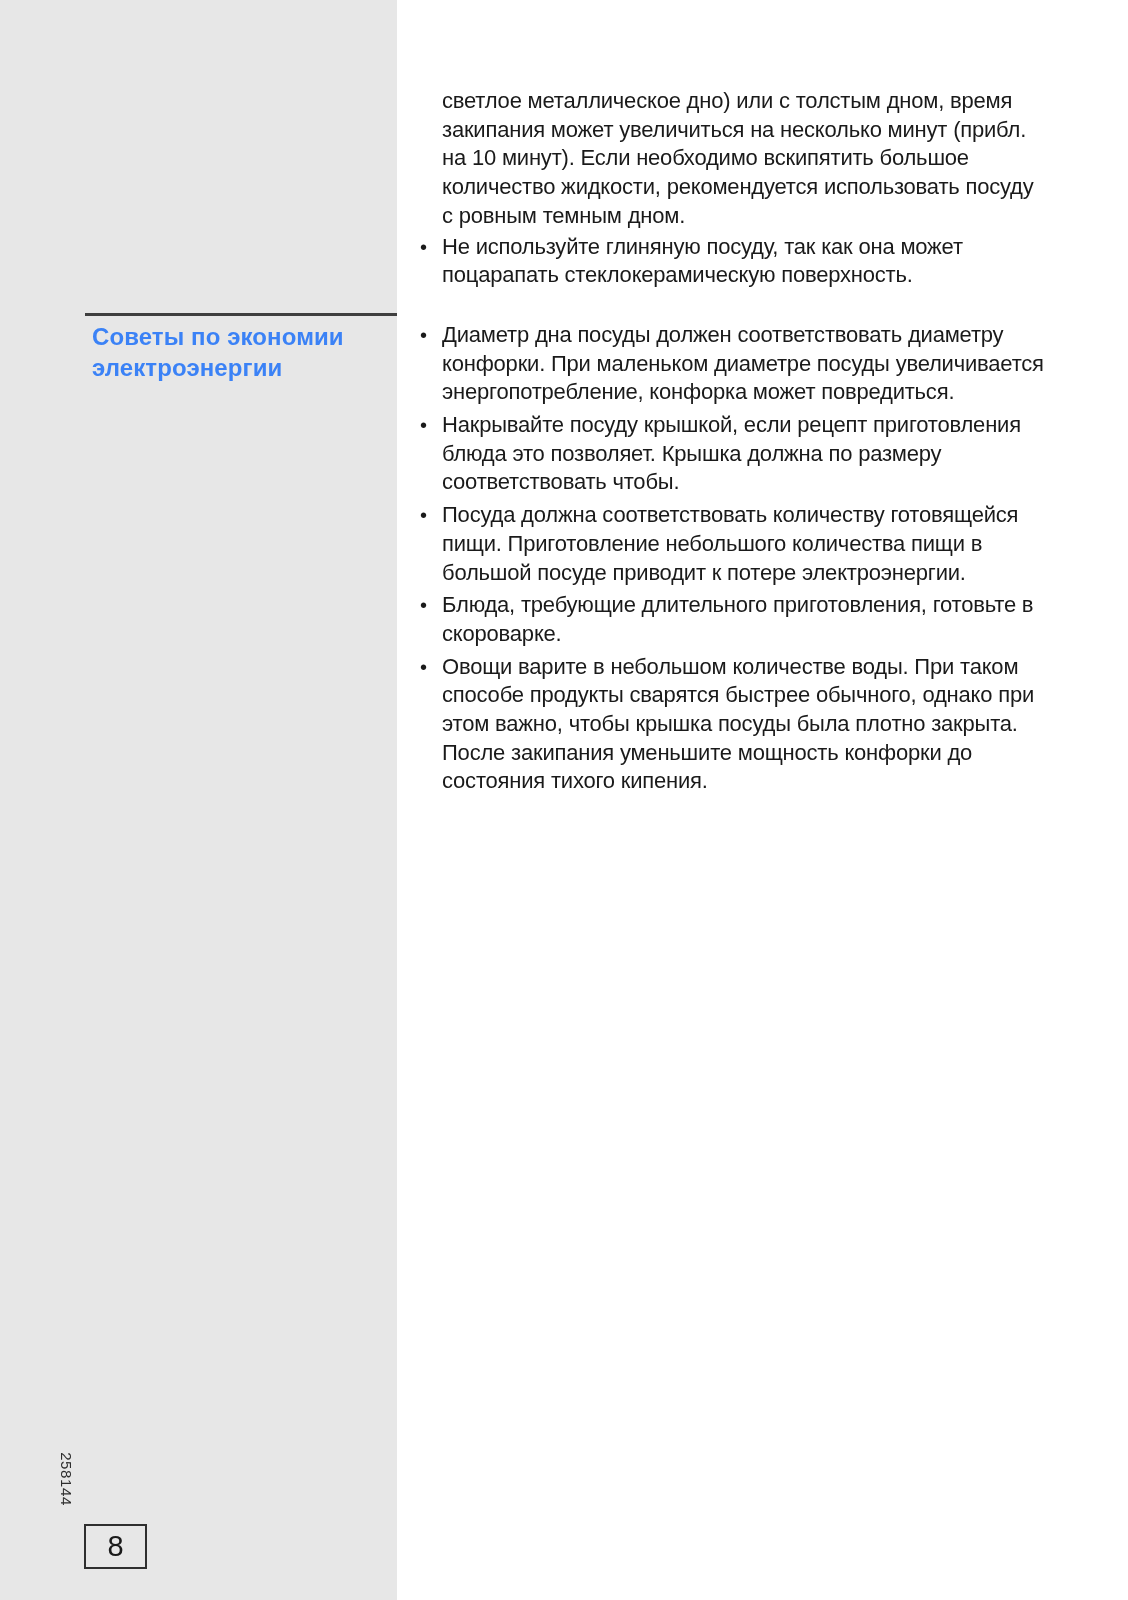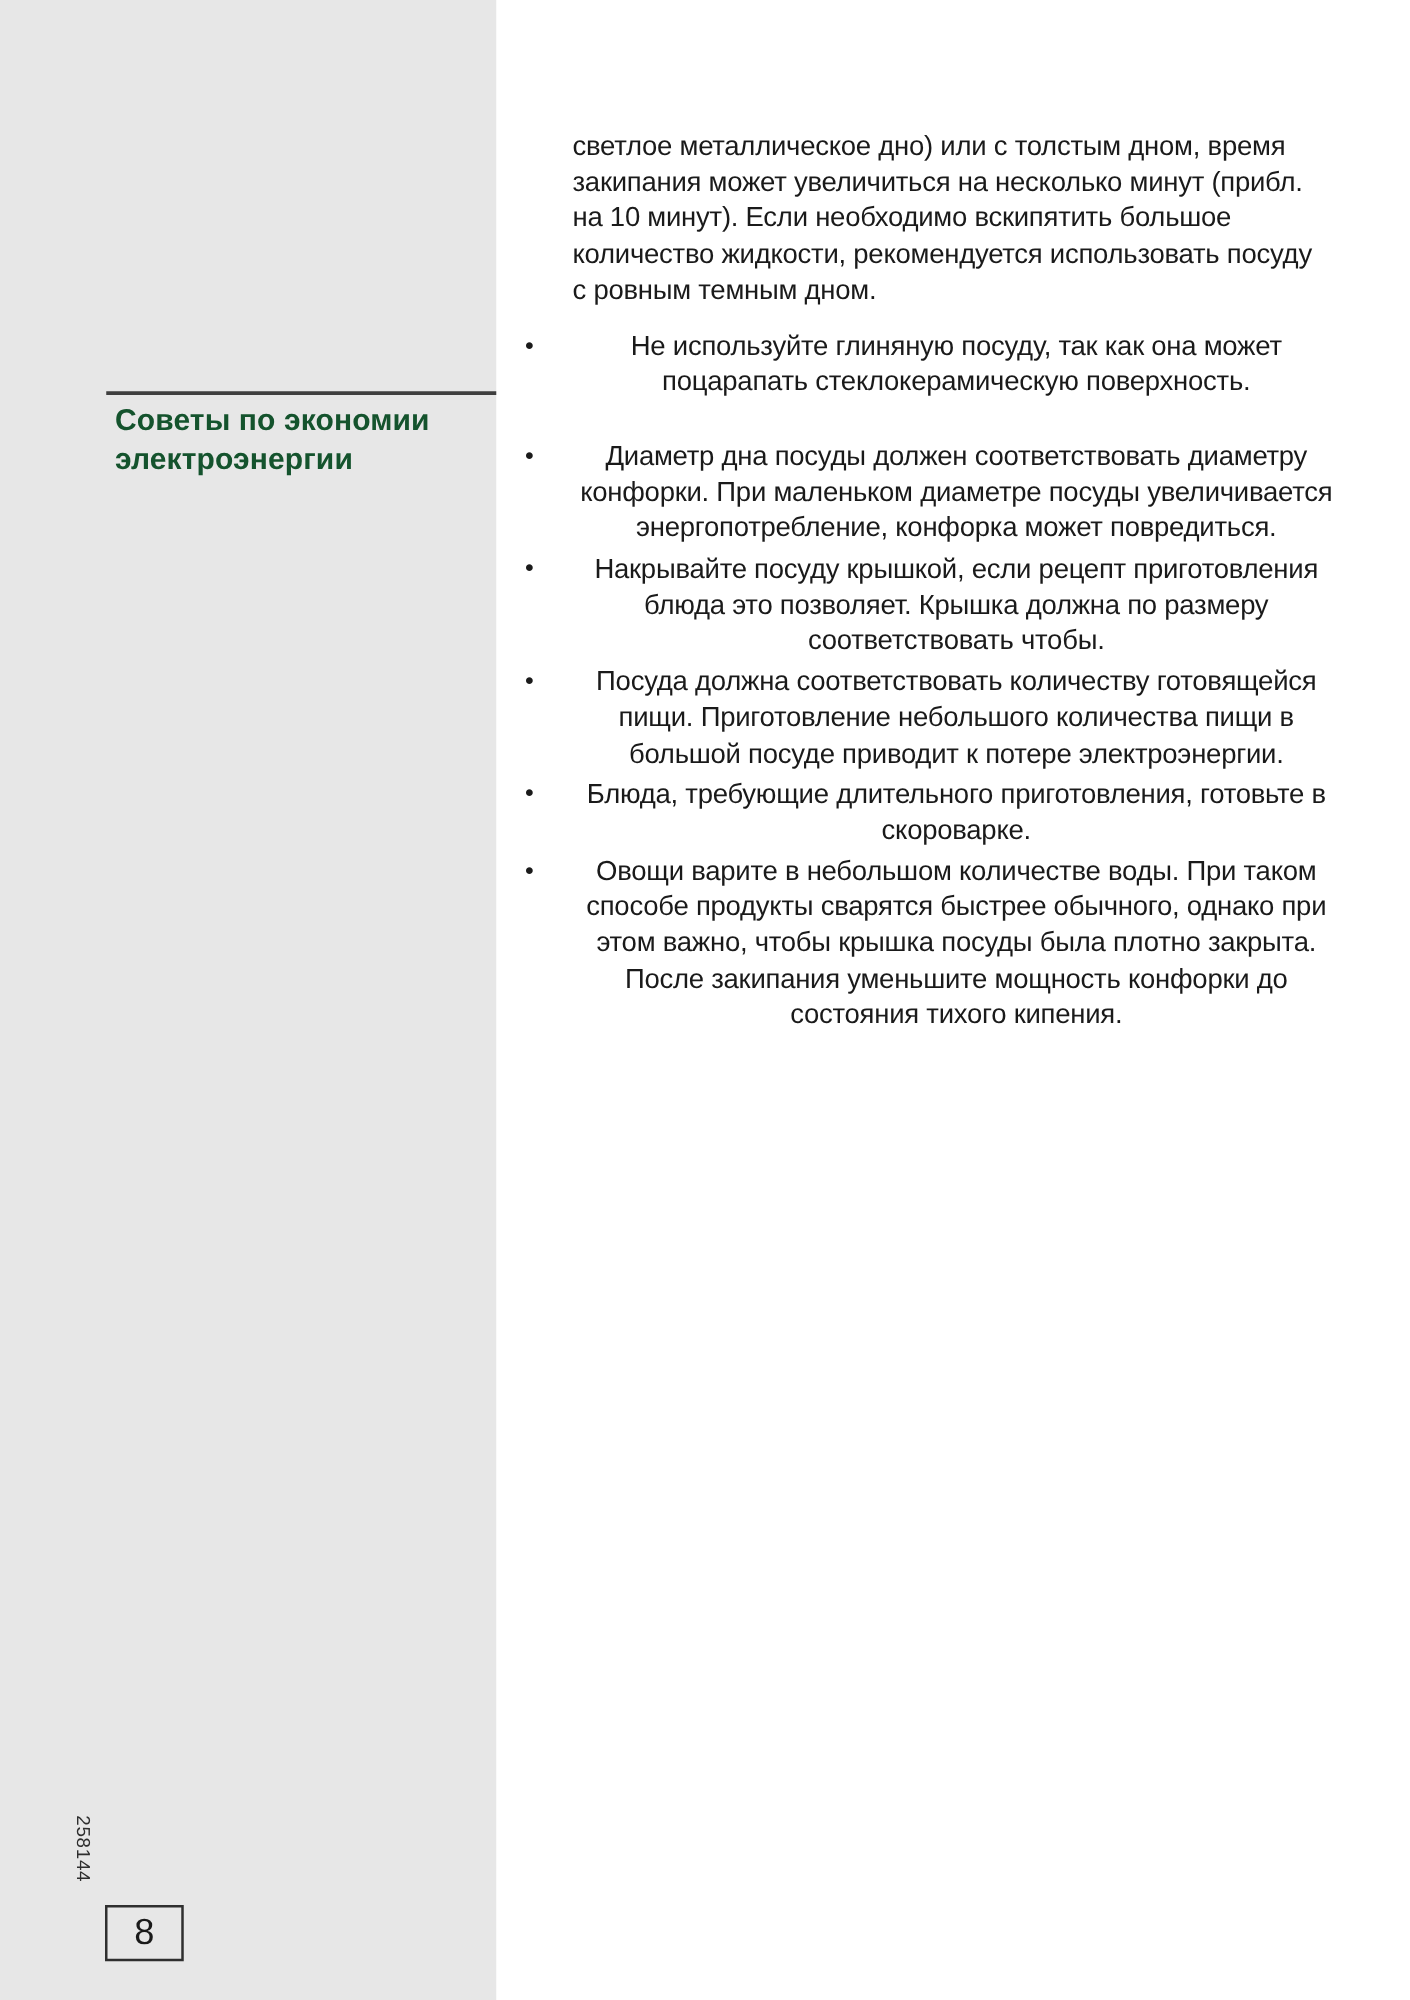--- a/index.html
+++ b/index.html
@@ -37,52 +37,51 @@
     height: 3px;
     background: #3f3f3f;
   }
   .section-head h2 {
     margin: 6px 0 0 0;
     padding-left: 7px;
     font-size: 24px;
     line-height: 30.5px;
     font-weight: bold;
     letter-spacing: 0.1px;
-    color: #14532d;
+    color: #3b82f6;
     white-space: pre-line;
   }
   
   .content {
     position: absolute;
     left: 420px;
     top: 87px;
     width: 668px;
     font-size: 22px;
     line-height: 28.7px;
     letter-spacing: -0.2px;
   }
   .para-indent {
     padding-left: 22px;
     white-space: pre-line;
-    margin: 16px;
+    margin: 0;
   }
   .bullet-item {
     display: flex;
     align-items: flex-start;
     margin-top: 2px;
   }
   .bullet-item .marker {
     flex: 0 0 22px;
     width: 22px;
     font-size: 20px;
   }
   .bullet-item .btext {
     flex: 1;
     white-space: pre-line;
-    text-align: center;
   }
   .tips-list {
     margin-top: 31px;
   }
   .tips-list .bullet-item {
     margin-top: 0;
     margin-bottom: 4px;
   }
   
   .spine-code {

